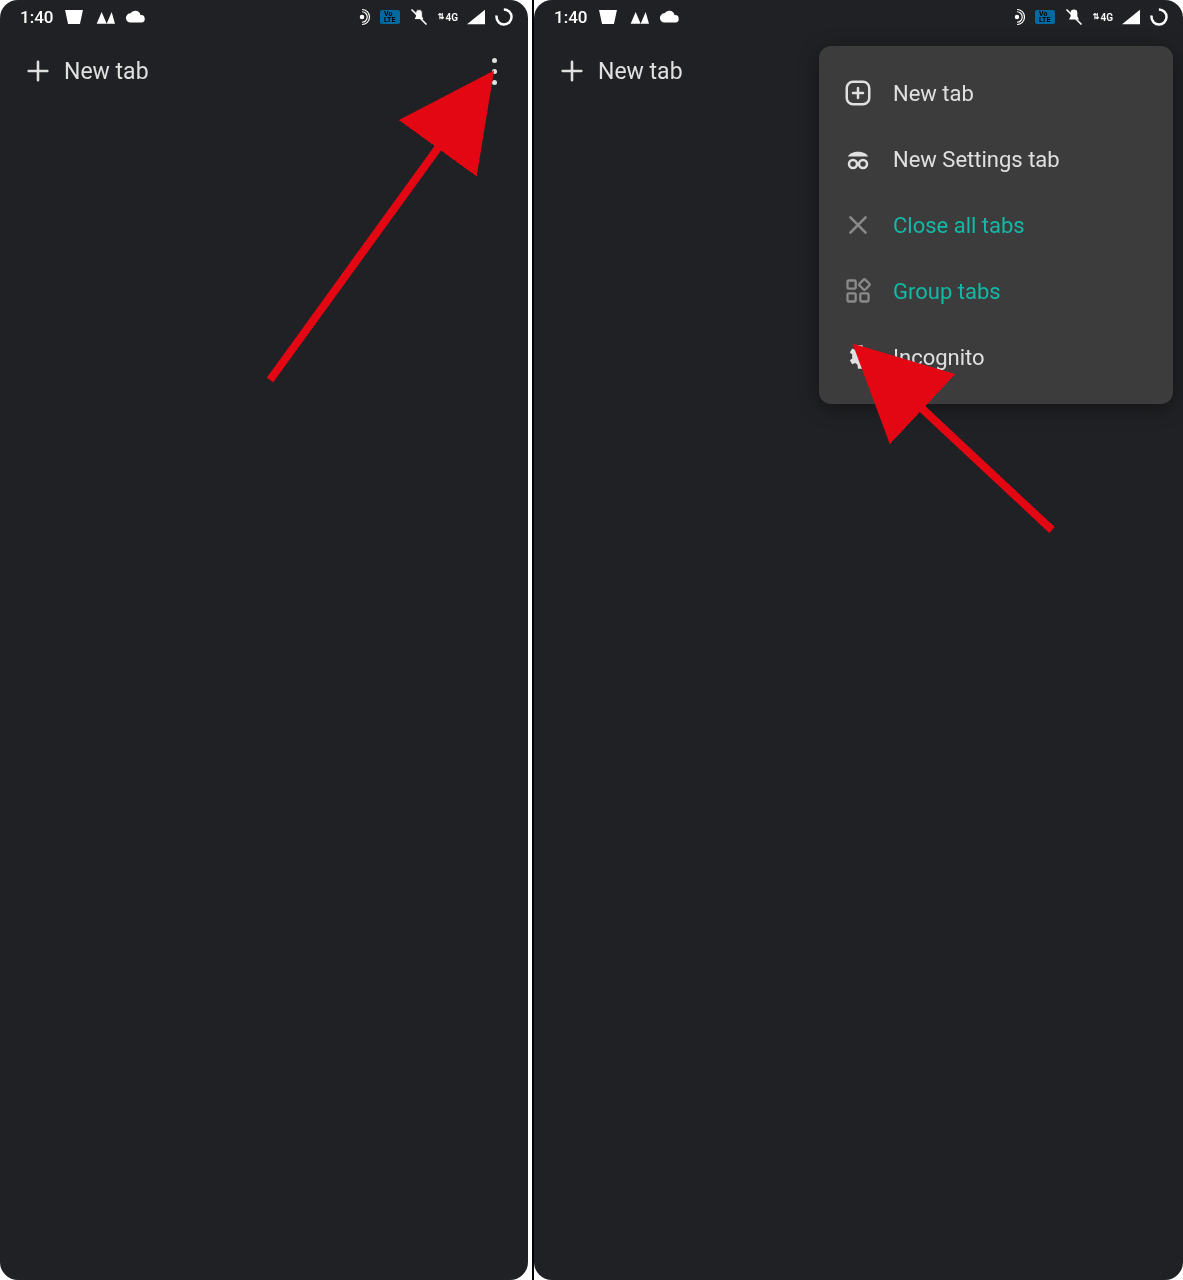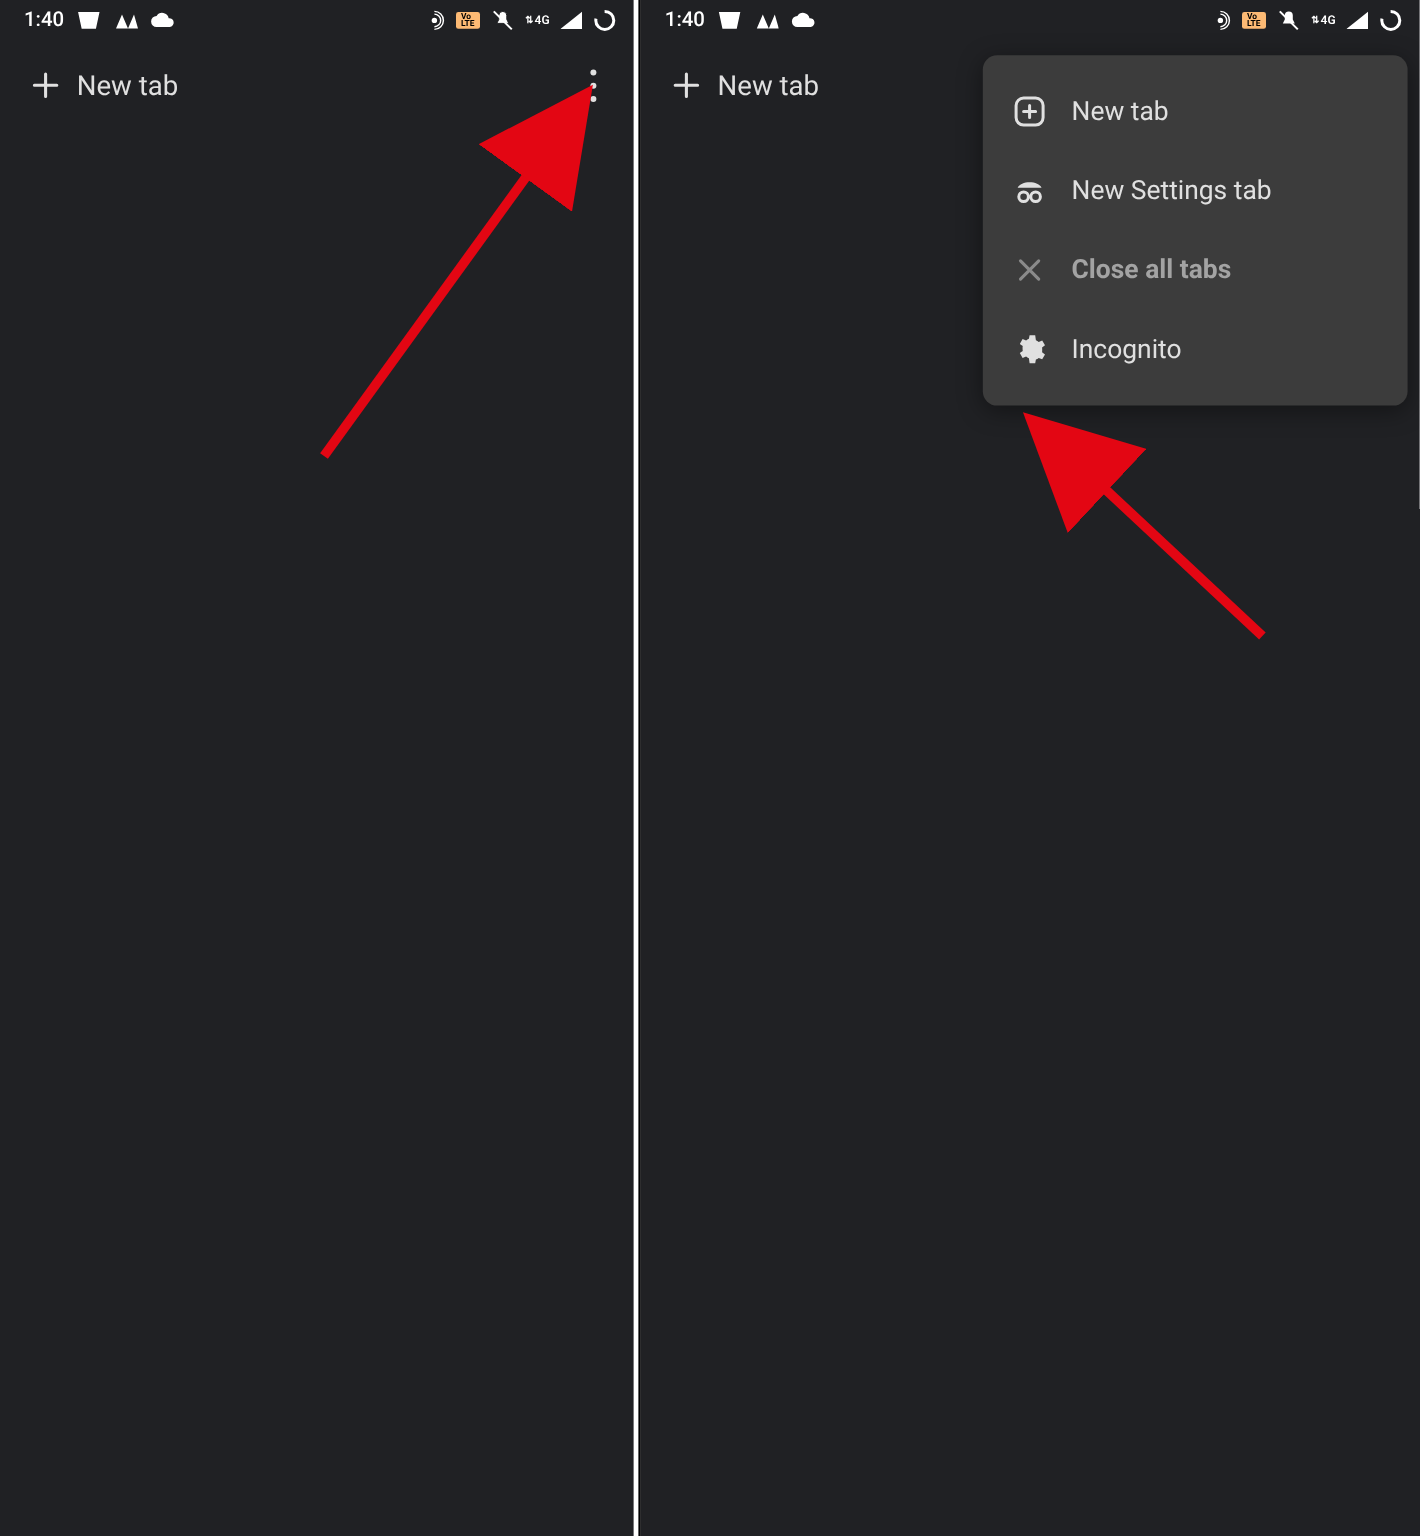--- a/index.html
+++ b/index.html
@@ -10,20 +10,21 @@
     font-family: Roboto, -apple-system, Helvetica, Arial, sans-serif;
     display: flex;
     overflow: hidden;
   }
   .phone {
     position: relative;
     width: 528px;
     height: 1280px;
     background: #202124;
     color: #e0e0e0;
+    border-radius: 18px;
   }
   .phone.left { margin-right: 4px; }
   .divider-gap {
     width: 2px;
     height: 1280px;
     background: #000;
   }
   .status-bar {
     height: 34px;
     display: flex;
@@ -84,33 +85,33 @@
   .menu-item {
     display: flex;
     align-items: center;
     gap: 20px;
     height: 66px;
     padding: 0 24px;
     color: #e0e0e0;
     font-size: 22px;
     font-weight: 400;
   }
-  .menu-item.disabled { color: #a3a3a3; font-weight: bold; }
+  .menu-item.disabled { color: #14b8a6; }
   .menu-item .micon {
     width: 30px;
     display:flex;
     justify-content:center;
   }
   .arrow {
     position: absolute;
     pointer-events: none;
   }
   .badge {
     display:inline-flex; align-items:center; justify-content:center;
-    width:20px; height:14px; border-radius:2px; background:#fdba74; color:#000;
+    width:20px; height:14px; border-radius:2px; background:#0369a1; color:#000;
     font-size:8px; font-weight:700;
   }
   .status-4g { font-size:10px; color:#fff; font-weight:600; display:flex; align-items:flex-start; }
 </style>
 </head>
 <body>
 
 <div class="phone left">
   <div class="status-bar">
     <div class="status-left">
@@ -248,20 +249,31 @@
       <span>New Settings tab</span>
     </div>
     <div class="menu-item disabled">
       <span class="micon">
         <svg width="26" height="26" viewBox="0 0 24 24">
             <path d="M5 5l14 14M19 5L5 19" stroke="#8a8a8a" stroke-width="2.4" stroke-linecap="round"></path>
           </svg>
       </span>
       <span>Close all tabs</span>
     </div>
+    <div class="menu-item disabled">
+      <span class="micon">
+        <svg width="28" height="28" viewBox="0 0 24 24">
+            <rect x="3" y="3" width="7" height="7" rx="1" fill="none" stroke="#8a8a8a" stroke-width="2"></rect>
+            <rect x="3" y="14" width="7" height="7" rx="1" fill="none" stroke="#8a8a8a" stroke-width="2"></rect>
+            <rect x="14" y="14" width="7" height="7" rx="1" fill="none" stroke="#8a8a8a" stroke-width="2"></rect>
+            <rect x="14" y="3" width="7" height="7" rx="1" transform="rotate(45 17.5 6.5)" fill="none" stroke="#8a8a8a" stroke-width="2"></rect>
+          </svg>
+      </span>
+      <span>Group tabs</span>
+    </div>
     <div class="menu-item">
       <span class="micon">
         <svg width="28" height="28" viewBox="0 0 24 24">
             <path d="M12 8a4 4 0 1 0 0 8 4 4 0 0 0 0-8zm9 4a7 7 0 0 0-.1-1.2l2.1-1.6-2-3.4-2.5 1a7 7 0 0 0-2-1.2L16 2h-4l-.5 2.6a7 7 0 0 0-2 1.2l-2.5-1-2 3.4 2.1 1.6A7 7 0 0 0 7 12c0 .4 0 .8.1 1.2l-2.1 1.6 2 3.4 2.5-1a7 7 0 0 0 2 1.2L12 22h4l.5-2.6a7 7 0 0 0 2-1.2l2.5 1 2-3.4-2.1-1.6c.1-.4.1-.8.1-1.2z" fill="#e0e0e0"></path>
           </svg>
       </span>
       <span>Incognito</span>
     </div>
   </div>
 

